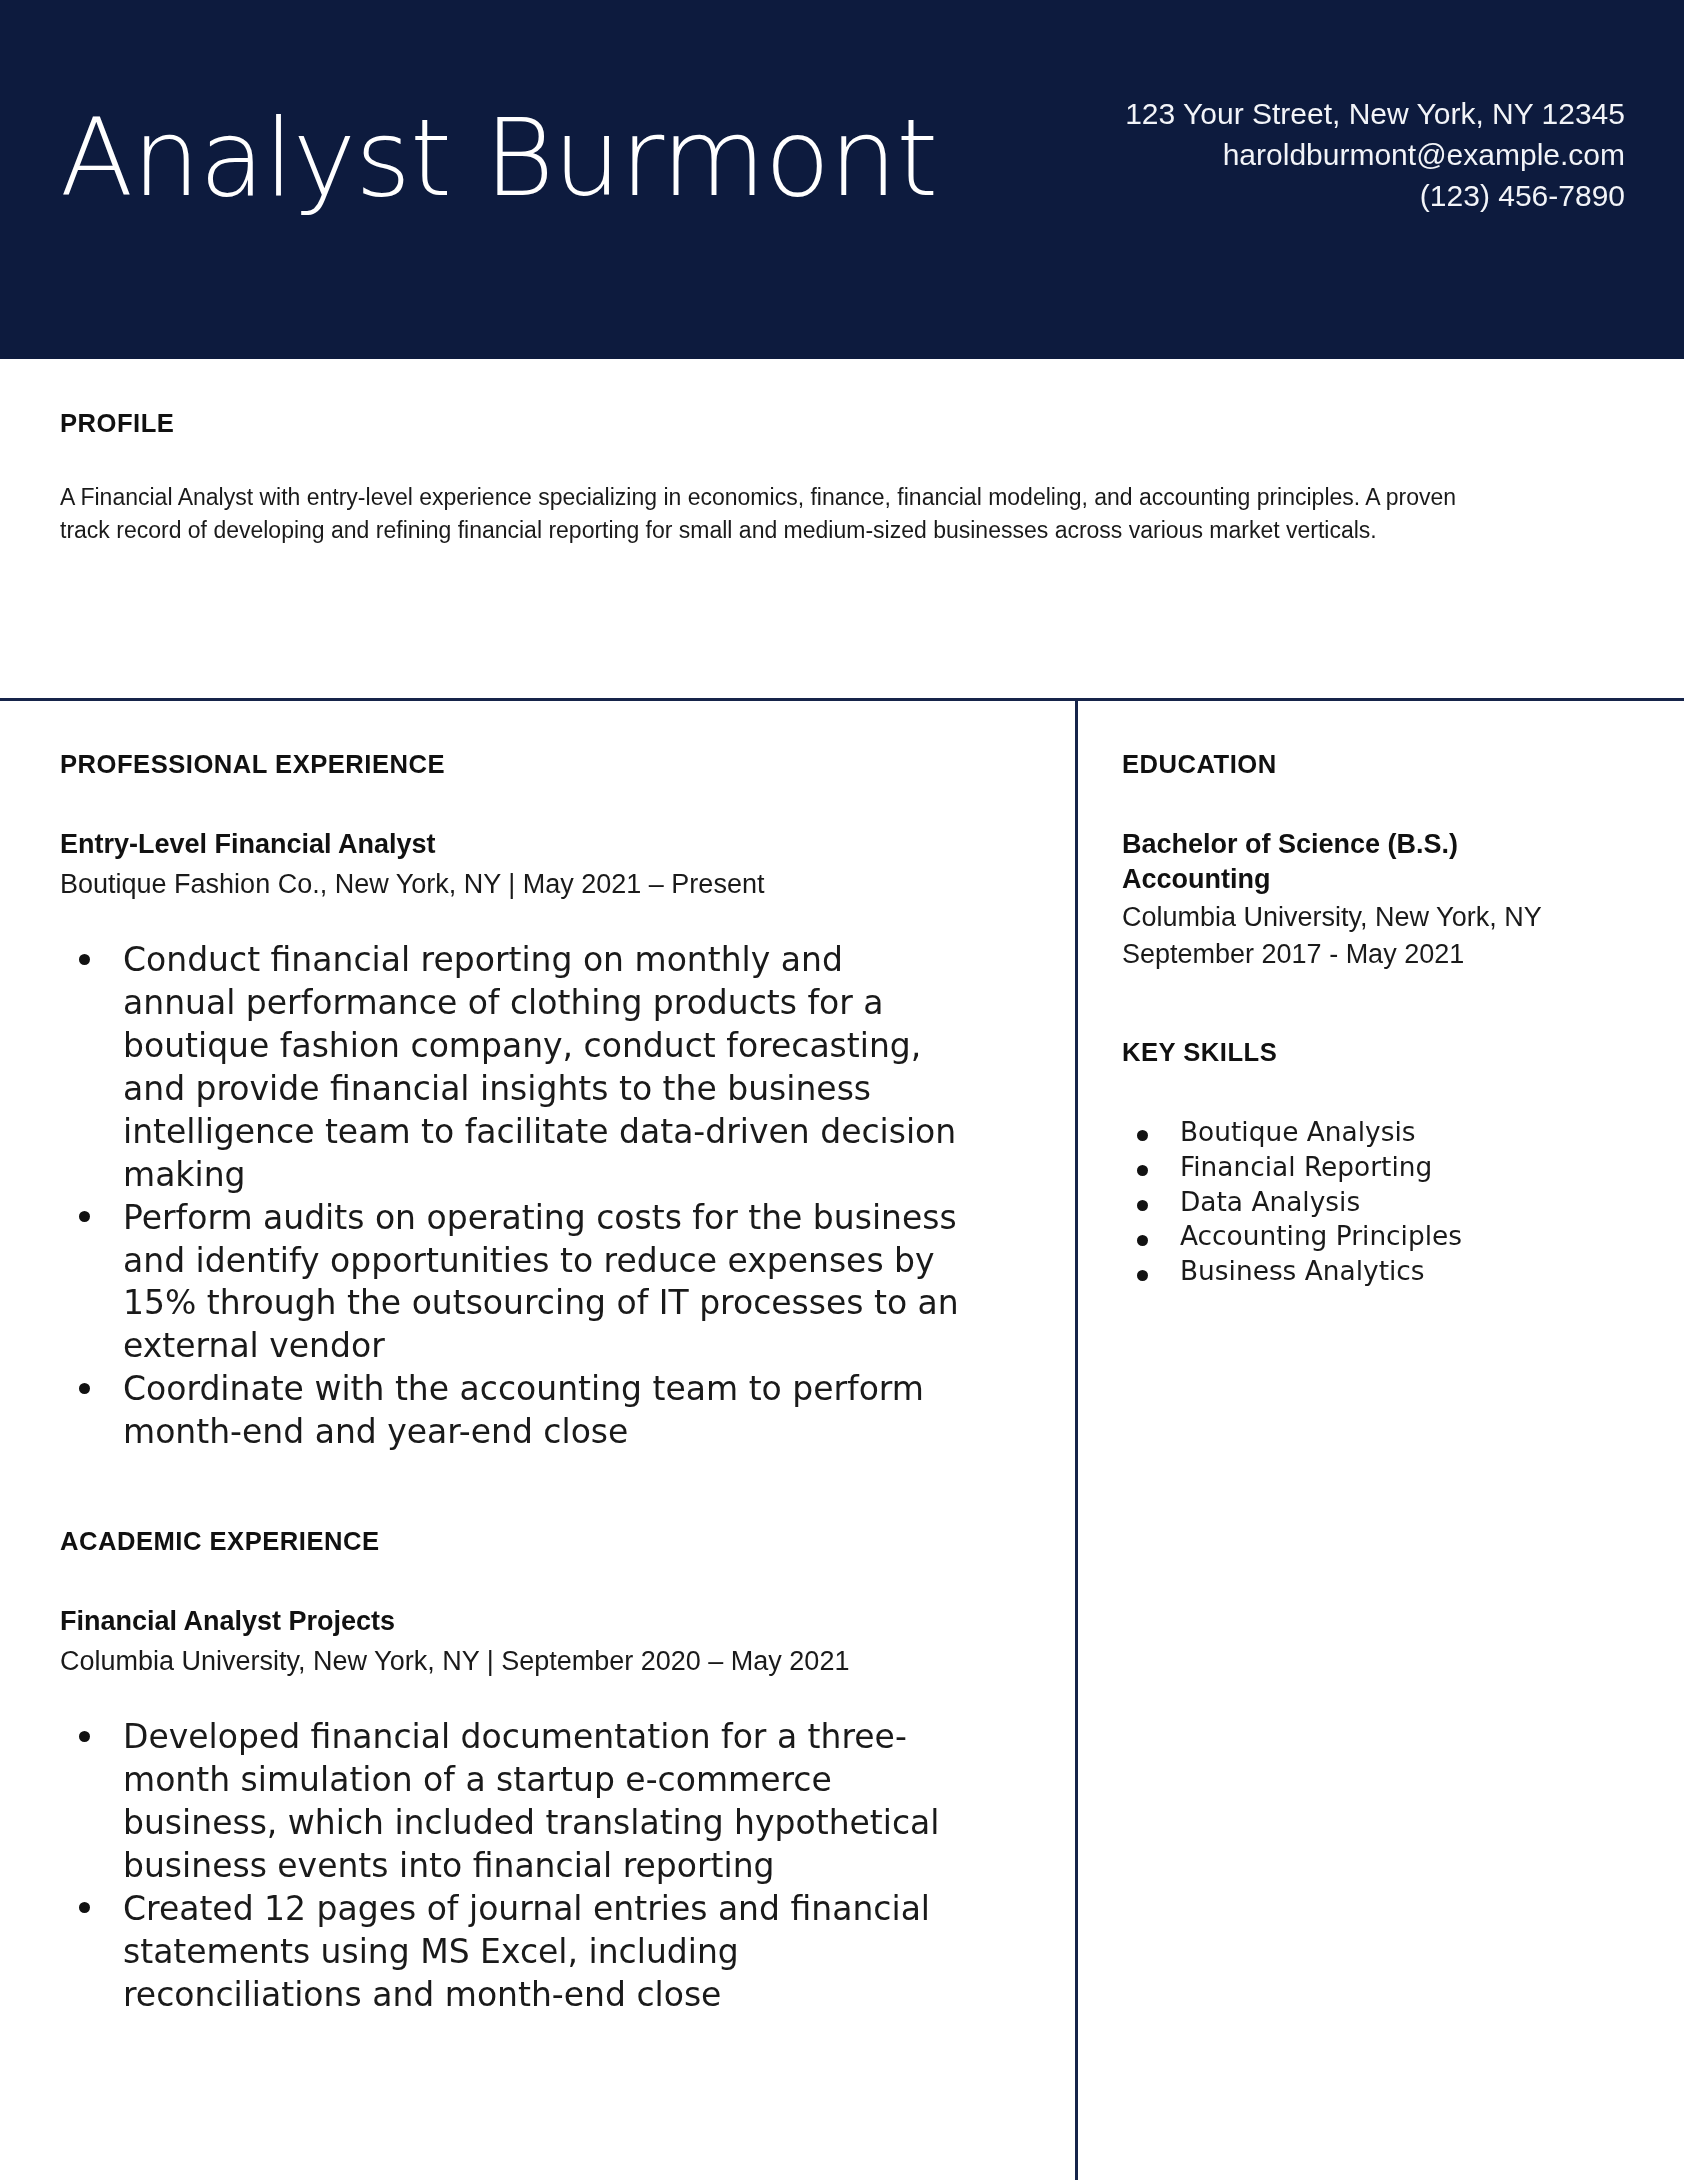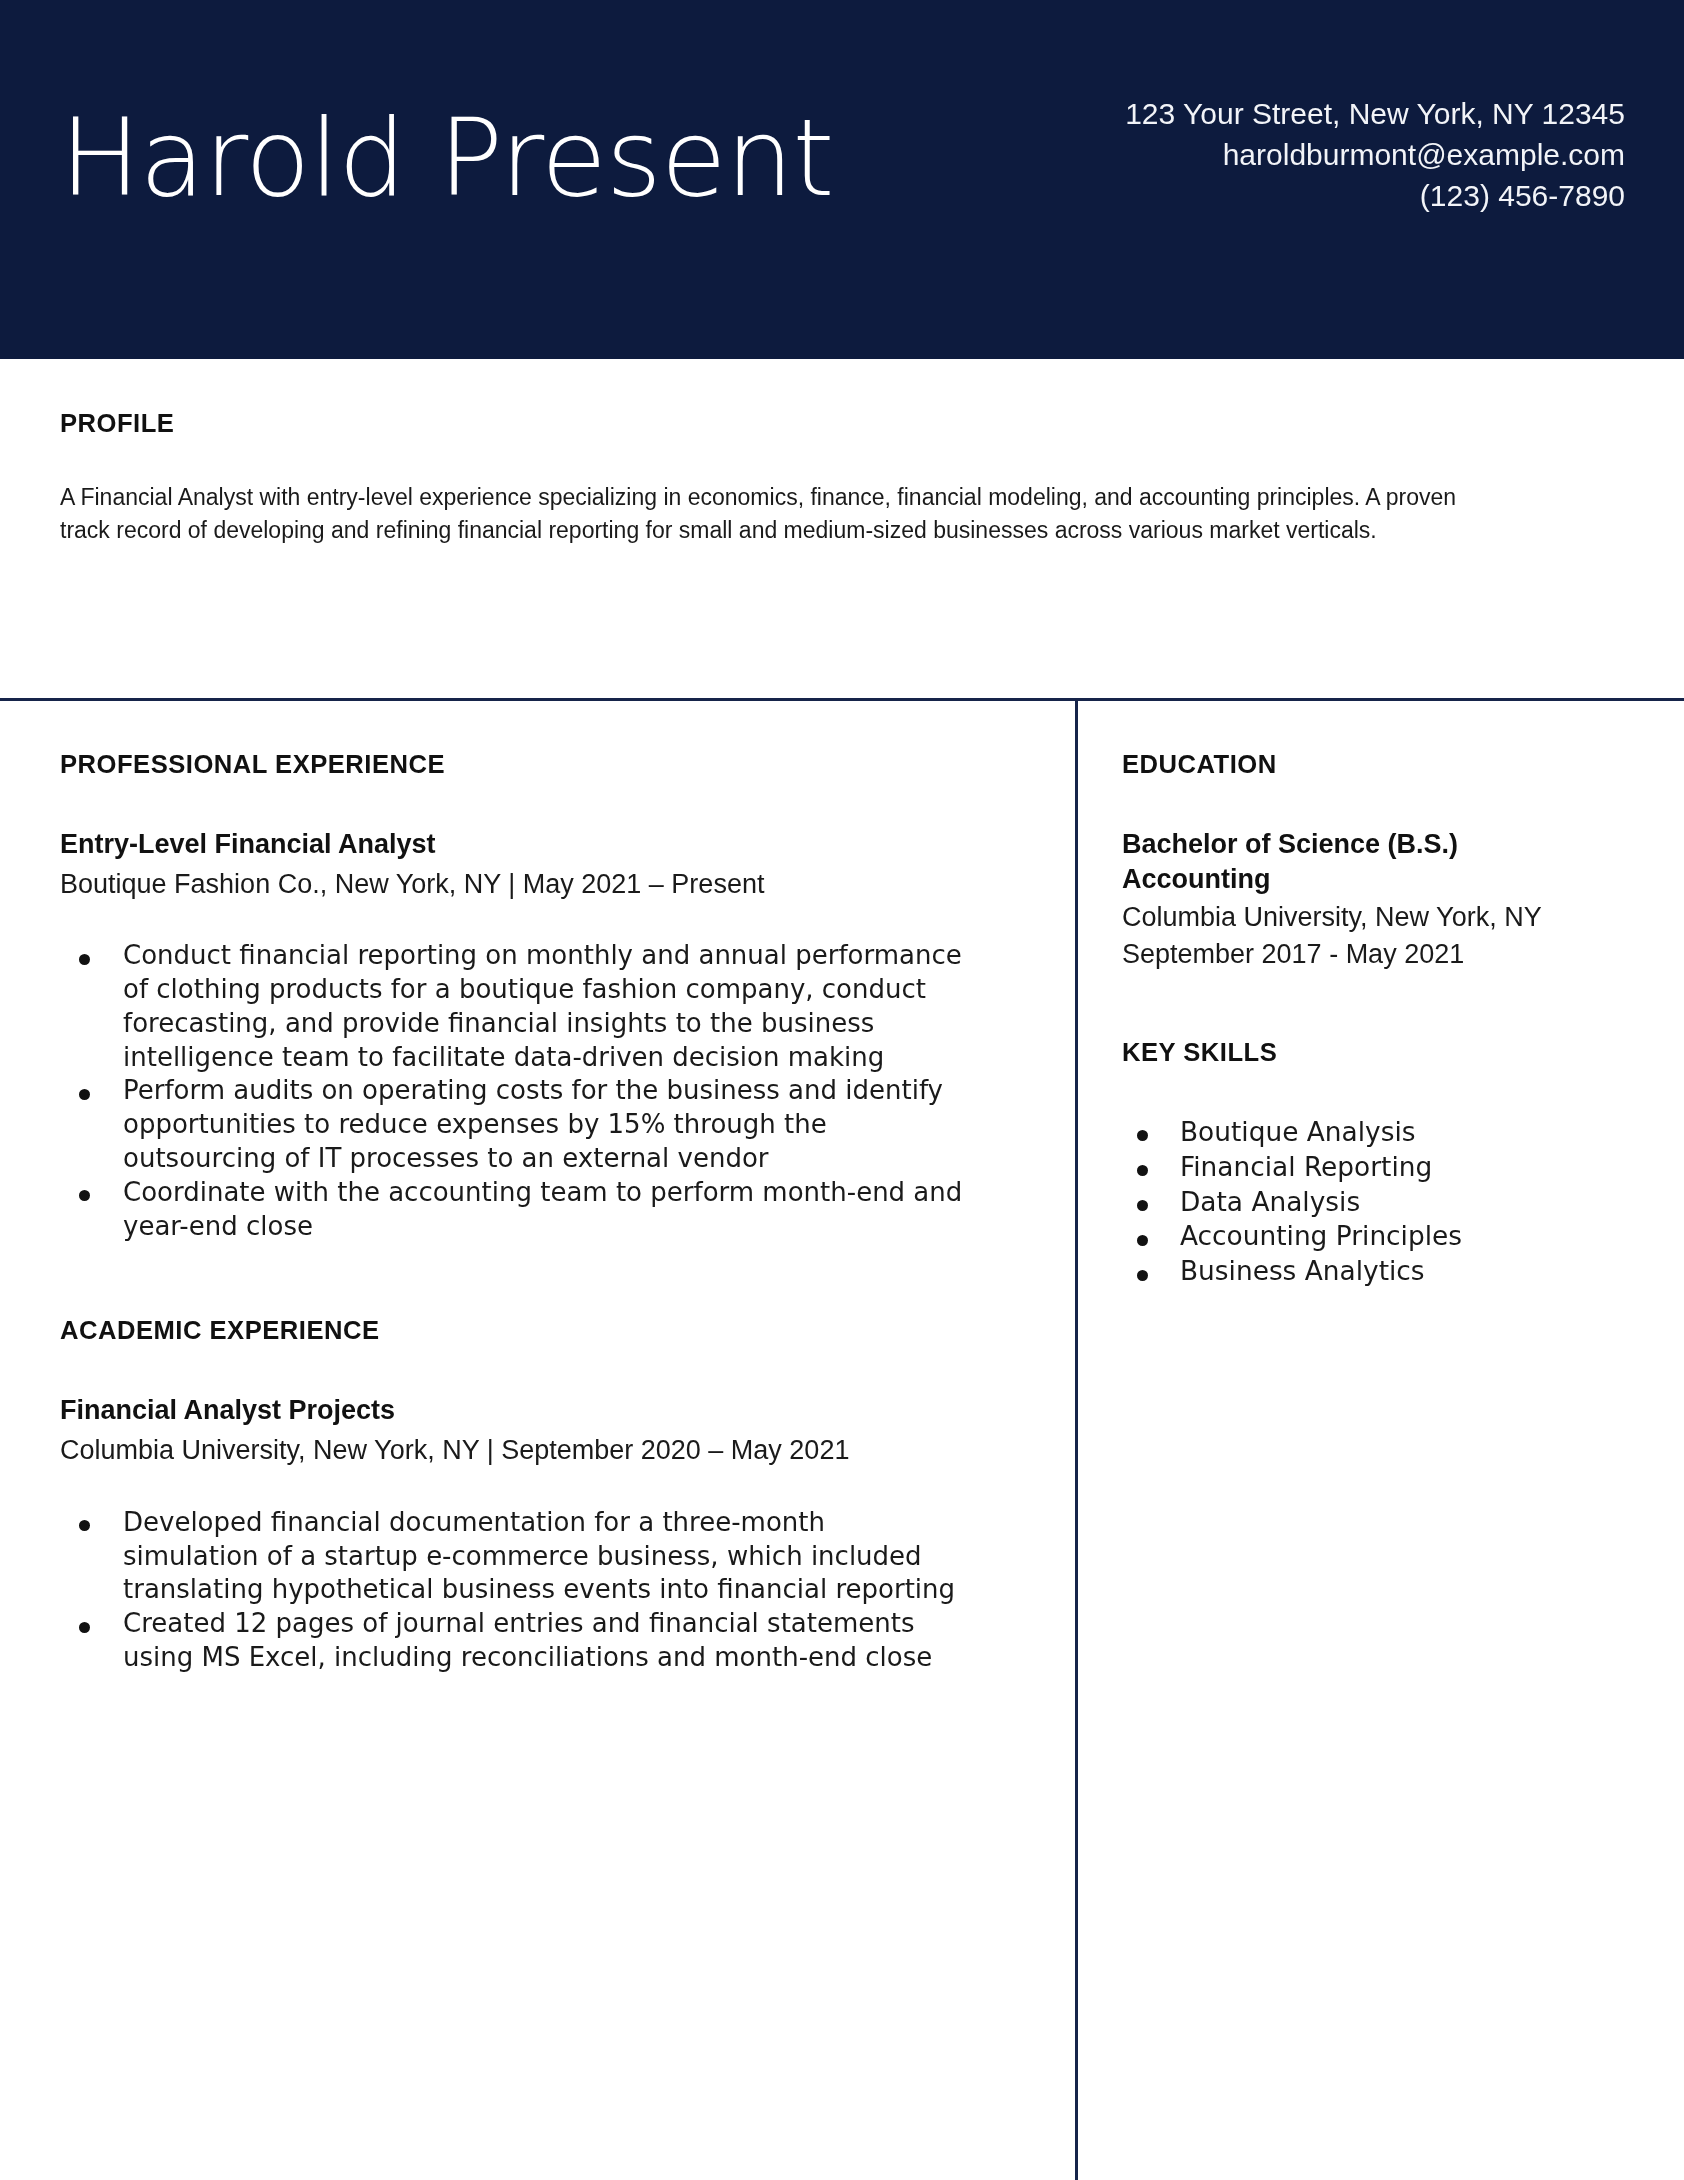--- a/index.html
+++ b/index.html
@@ -88,21 +88,21 @@
 
   
   ul.bullets {
     list-style:none;
     margin:0; padding:0;
   }
   ul.bullets > li {
     position:relative;
     padding-left:63px;
     font-family:"DejaVu Sans", sans-serif;
-    font-size:26px;
+    font-size:33px;
     line-height:1.30;
     color:#1a1a1a;
     margin-bottom:0px;
   }
   ul.bullets > li::before {
     content:"";
     position:absolute;
     left:19px; top:14.5px;
     width:11px; height:11px;
     border-radius:50%;
@@ -144,21 +144,21 @@
     font-size:26.4px;
     line-height:1.32;
   }
   .col-right ul.bullets > li::before { left:15.3px; top:15.3px; }
   .edu-gap { height:66px; }
 </style>
 </head>
 <body>
 
 <div class="header-band">
-  <div class="name">Harold Present</div>
+  <div class="name">Analyst Burmont</div>
   <div class="contact">
     <div>123 Your Street, New York, NY 12345</div>
     <div>haroldburmont@example.com</div>
     <div>(123) 456-7890</div>
   </div>
 </div>
 
 <div class="profile-block">
   <div class="sec-head">PROFILE</div>
   <div class="body-para">A Financial Analyst with entry-level experience specializing in economics, finance, financial modeling, and accounting principles. A proven track record of developing and refining financial reporting for small and medium-sized businesses across various market verticals.</div>

